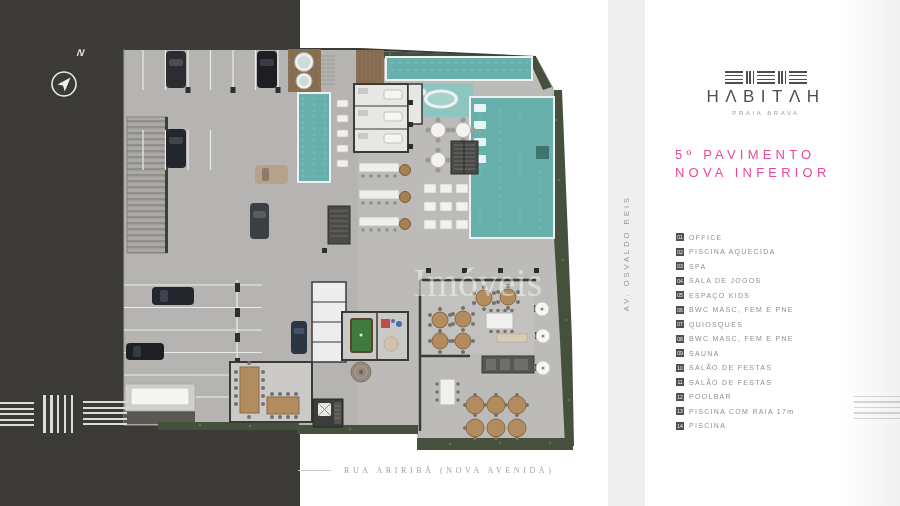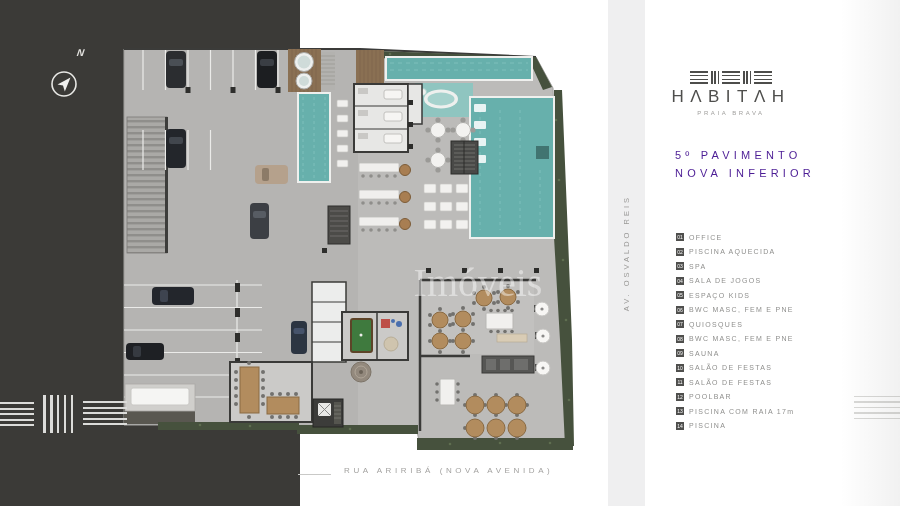--- a/index.html
+++ b/index.html
@@ -21,33 +21,33 @@
   .bl-h2{width:44px;height:27px;background:repeating-linear-gradient(#dcdcda 0 2px,transparent 2px 5.5px);}
   
   .plan-svg{position:absolute;left:112px;top:42px;}
   
   .street-strip{position:absolute;left:608px;top:0;width:37px;height:506px;background:#efeff0;}
   .street-side{position:absolute;left:0;top:0;width:100%;height:100%;
                display:flex;align-items:center;justify-content:center;}
   .street-side span{writing-mode:vertical-rl;transform:rotate(180deg);
                font-size:7.5px;letter-spacing:3px;color:#9b9a98;white-space:nowrap;}
   
-  .rua-wrap{position:absolute;left:298px;top:466px;width:300px;display:flex;align-items:flex-end;gap:13px;}
+  .rua-wrap{position:absolute;left:298px;top:466px;width:300px;display:flex;align-items:center;gap:13px;font-family:Liberation Serif, serif;}
   .rua-line{width:33px;height:1px;background:#c9c9c7;}
   .rua-label{font-size:8px;letter-spacing:3.6px;color:#a3a2a0;white-space:nowrap;}
   
   .right-panel{position:absolute;left:645px;top:0;width:255px;height:506px;}
-  .logo-wrap{position:absolute;left:0;top:70px;width:172px;text-align:center;}
+  .logo-wrap{position:absolute;left:0;top:70px;width:172px;text-align:center;padding-left:35px;}
   .logo-motif{display:flex;align-items:center;justify-content:center;gap:3px;height:14px;}
   .lm-h{width:18px;height:13px;background:repeating-linear-gradient(#4d4d4b 0 1.5px,transparent 1.5px 3.8px);}
   .lm-v{width:8px;height:13px;background:repeating-linear-gradient(90deg,#4d4d4b 0 1.6px,transparent 1.6px 3.4px);}
   .brand{margin-top:3px;font-size:17px;letter-spacing:6.5px;color:#4f4f4d;font-weight:400;}
   .tagline{margin-top:3px;font-size:6px;letter-spacing:2.6px;color:#a09f9d;}
   .title-wrap{position:absolute;left:30px;top:146px;}
-  .title-line{font-size:11px;letter-spacing:4.2px;color:#4c1d95;line-height:18px;white-space:nowrap;}
+  .title-line{font-size:13px;letter-spacing:4.2px;color:#ec4899;line-height:18px;white-space:nowrap;}
   .legend-wrap{position:absolute;left:31px;top:233px;}
   .legend-row{display:flex;align-items:center;gap:5px;margin-bottom:6.5px;}
   .badge{width:8px;height:8px;background:#4f4f4d;color:#fbfbfb;font-size:5px;line-height:8px;
          display:flex;align-items:center;justify-content:center;flex:0 0 auto;}
   .llabel{font-size:7px;letter-spacing:1.3px;color:#8f8f8d;white-space:nowrap;}
   
   .edge-lines{position:absolute;right:0;top:396px;width:46px;height:27px;
               background:repeating-linear-gradient(#d9d9d7 0 1.5px,transparent 1.5px 5.5px);}
 </style>
 </head>

